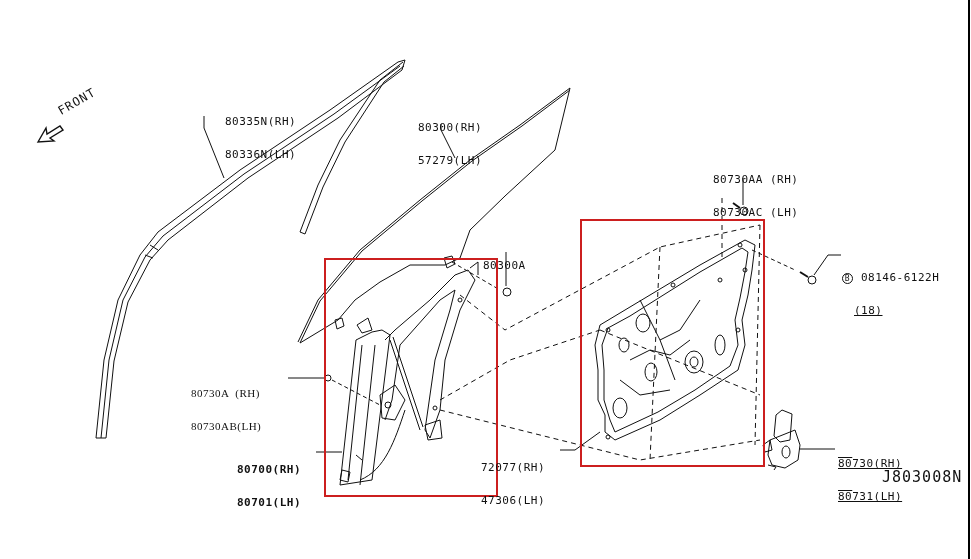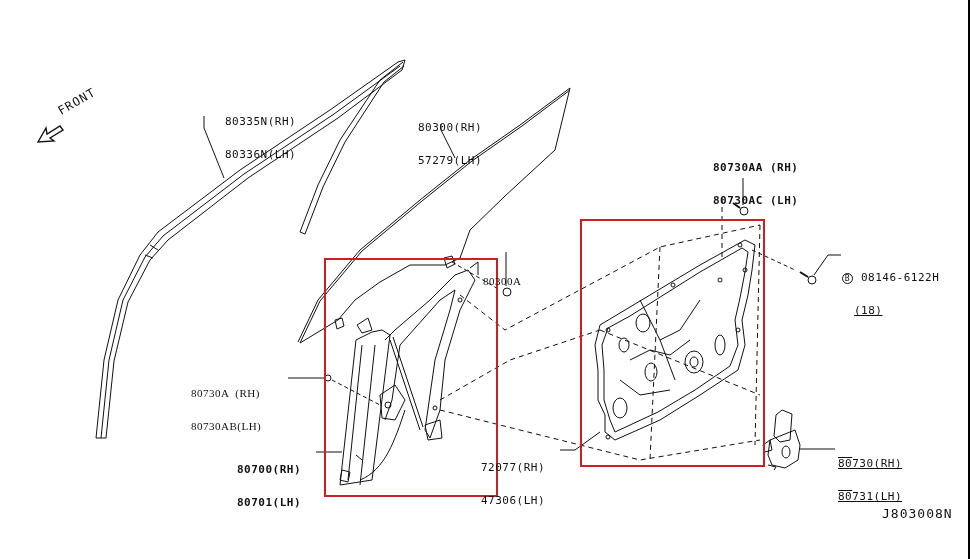--- a/index.html
+++ b/index.html
@@ -3,21 +3,21 @@
 <meta charset="utf-8">
 <style>
   html, body { margin: 0; padding: 0; background: #ffffff; }
   body { width: 971px; height: 559px; position: relative; overflow: hidden; font-family: "DejaVu Sans Mono", monospace; }
   #canvas { position: absolute; left: 0; top: 0; width: 971px; height: 559px; }
   .lbl { position: absolute; font-family: "DejaVu Sans Mono", monospace; font-size: 11px; line-height: 11px; color: #111; letter-spacing: 0.5px; white-space: pre; }
   .lbl div { height: 11px; }
   .frame { position: absolute; border: 2px solid #cc1f1f; box-sizing: border-box; }
   .border-right { position: absolute; left: 968px; top: 0; width: 2px; height: 559px; background: #000; }
   .front-text { position: absolute; left: 62px; top: 106px; font-size: 12px; transform: rotate(-30deg); transform-origin: left bottom; letter-spacing: 1px; }
-  .diagram-id { position: absolute; left: 882px; top: 508px; font-size: 13px; letter-spacing: 1px; text-align: center; }
+  .diagram-id { position: absolute; left: 882px; top: 472px; font-size: 15px; letter-spacing: 1px; text-align: center; }
 </style>
 </head>
 <body>
 
 <svg id="canvas" viewBox="0 0 971 559" xmlns="http://www.w3.org/2000/svg">
   <g fill="none" stroke="#111" stroke-width="1">
 
     <g>
       <path d="M38 142 L46 128 L47 134 L60 126 L63 130 L50 138 L54 141 Z" stroke-width="1.4"></path>
     </g>
@@ -143,25 +143,25 @@
 <div class="lbl" style="left:182px;top:94px;margin-left:43px;">
   <div>80335N(RH)</div>
   <div>80336N(LH)</div>
 </div>
 
 <div class="lbl" style="left:418px;top:100px;">
   <div>80300(RH)</div>
   <div>57279(LH)</div>
 </div>
 
-<div class="lbl" style="left:483px;top:254px;font-family:Liberation Serif, serif;">
+<div class="lbl" style="left:483px;top:238px;">
   <div>80300A</div>
 </div>
 
-<div class="lbl" style="left:713px;top:140px;font-weight:bold;">
+<div class="lbl" style="left:713px;top:152px;">
   <div>80730AA (RH)</div>
   <div>80730AC (LH)</div>
 </div>
 
 <div class="lbl" style="left:842px;top:250px;">
   <div><span style="display:inline-block;width:9px;height:9px;border:1px solid #111;border-radius:50%;font-size:8px;line-height:9px;text-align:center;">B</span><span style="margin-left:8px;">08146-6122H</span></div>
   <div style="padding-left:12px;text-decoration:underline;">(18)</div>
 </div>
 
 <div class="lbl" style="left:191px;top:366px;font-family:Liberation Serif, serif;">

